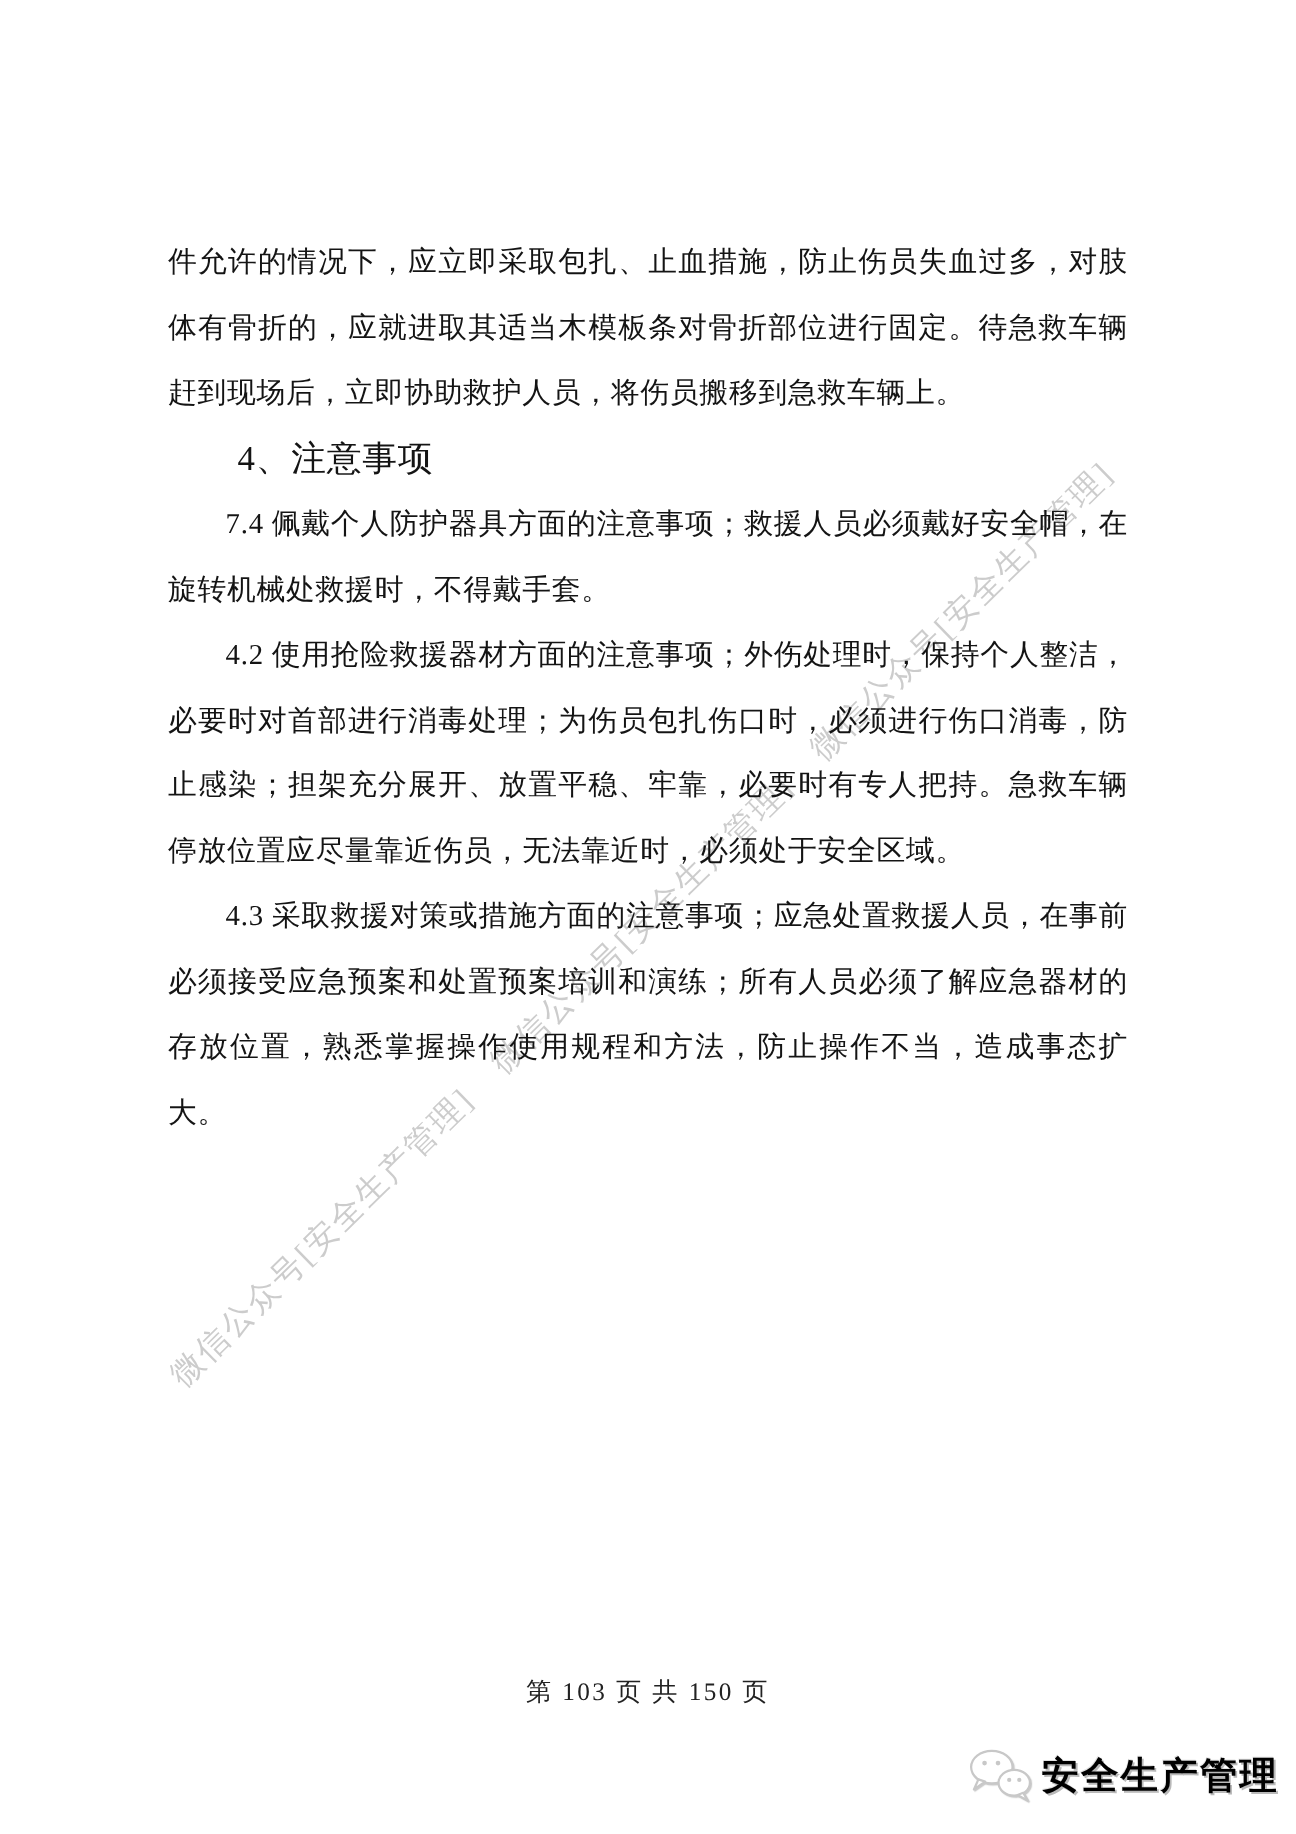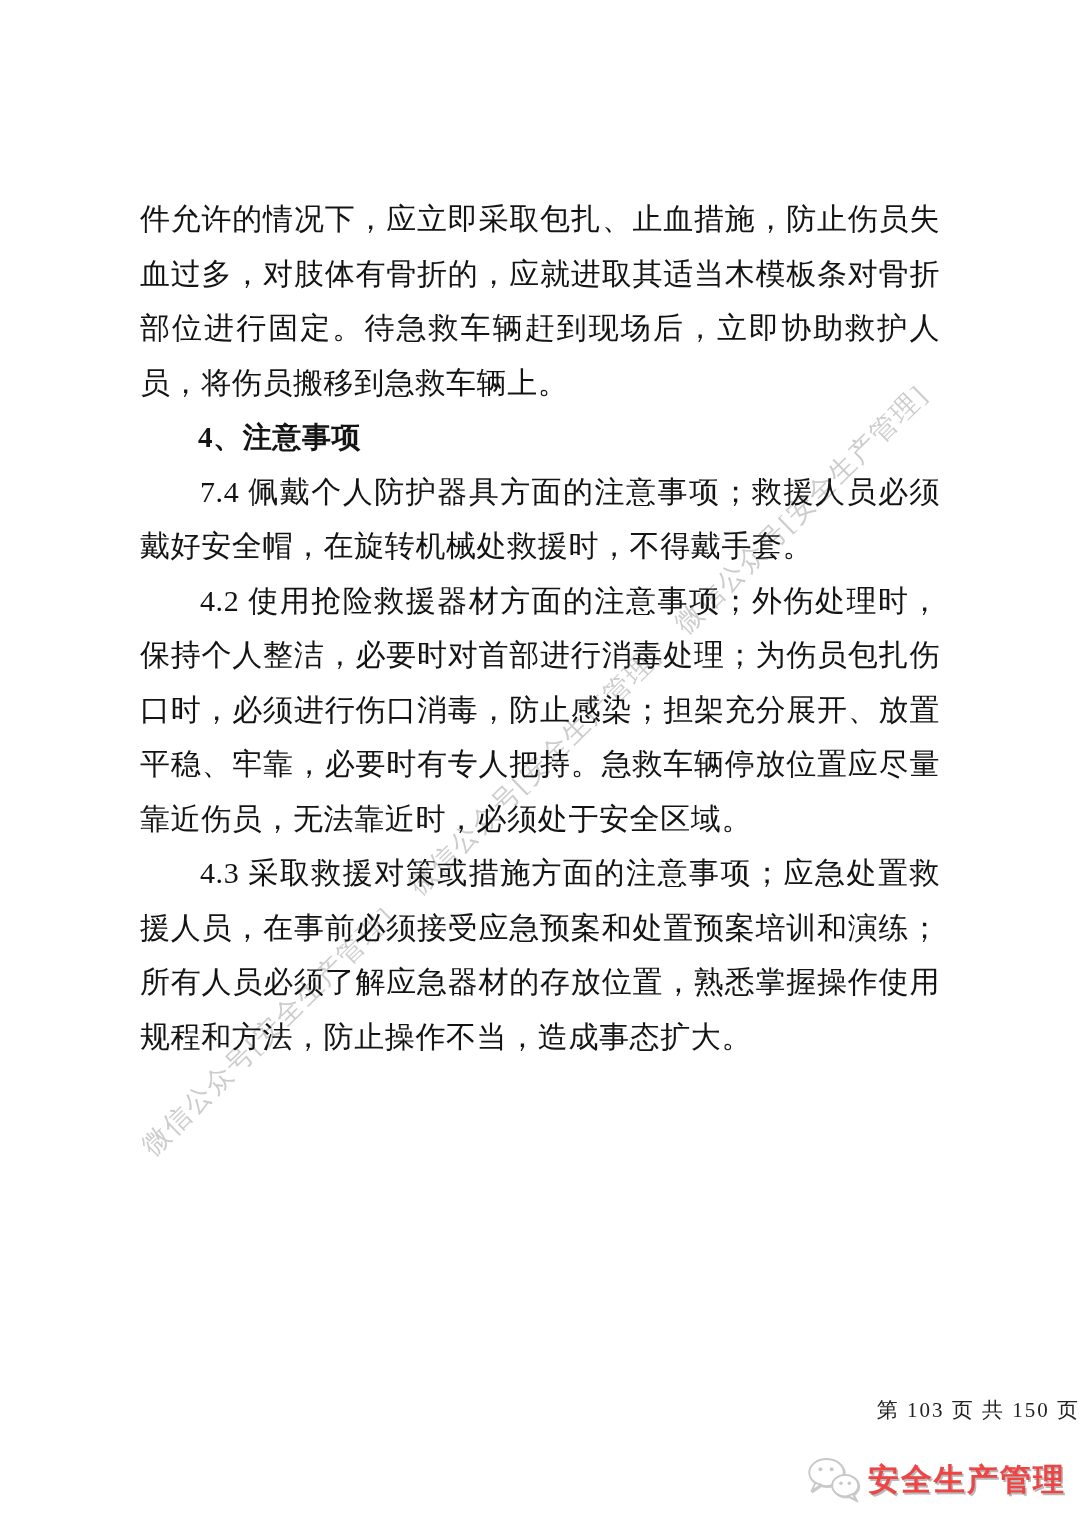--- a/index.html
+++ b/index.html
@@ -18,34 +18,34 @@
   }
   .content {
     position: absolute;
     left: 140px;
     top: 192px;
     width: 800px;
   }
   .content p {
     margin: 0;
     padding: 0;
-    font-size: 30px;
+    font-size: 24px;
     line-height: 54.5px;
     text-align: justify;
     text-justify: inter-character;
     word-break: break-all;
     letter-spacing: 0.6px;
     color: #141414;
   }
   .content p.indent {
     text-indent: 2em;
   }
   .content p.heading {
     text-indent: 2em;
-    font-weight: bold;
+    font-weight: normal;
     font-size: 29px;
   }
   .watermark {
     position: absolute;
     left: -70px;
     top: 752px;
     width: 1210px;
     text-align: center;
     white-space: nowrap;
     transform: rotate(-44.4deg);
@@ -56,21 +56,21 @@
     pointer-events: none;
   }
   .watermark span {
     margin: 0 16px;
   }
   .page-footer {
     position: absolute;
     left: 0;
     top: 1396px;
     width: 100%;
-    text-align: right;
+    text-align: center;
     font-size: 21px;
     color: #222222;
     letter-spacing: 2px;
   }
   .brand-badge {
     position: absolute;
     right: 14px;
     top: 1456px;
     display: flex;
     align-items: center;
@@ -78,21 +78,21 @@
   }
   .brand-badge .wx-icon {
     width: 56px;
     height: 48px;
     filter: drop-shadow(1px 1px 0 #cccccc);
   }
   .brand-badge .brand-label {
     font-family: "Liberation Sans", "DejaVu Sans", sans-serif;
     font-size: 31px;
     font-weight: bold;
-    color: #ef4444;
+    color: #000000;
     text-shadow: 1.5px 1.5px 0 #b9b9b9, -0.5px -0.5px 0 #e2e2e2;
     letter-spacing: 2px;
     white-space: nowrap;
   }
 </style>
 </head>
 <body>
 
 <div class="page">
 

